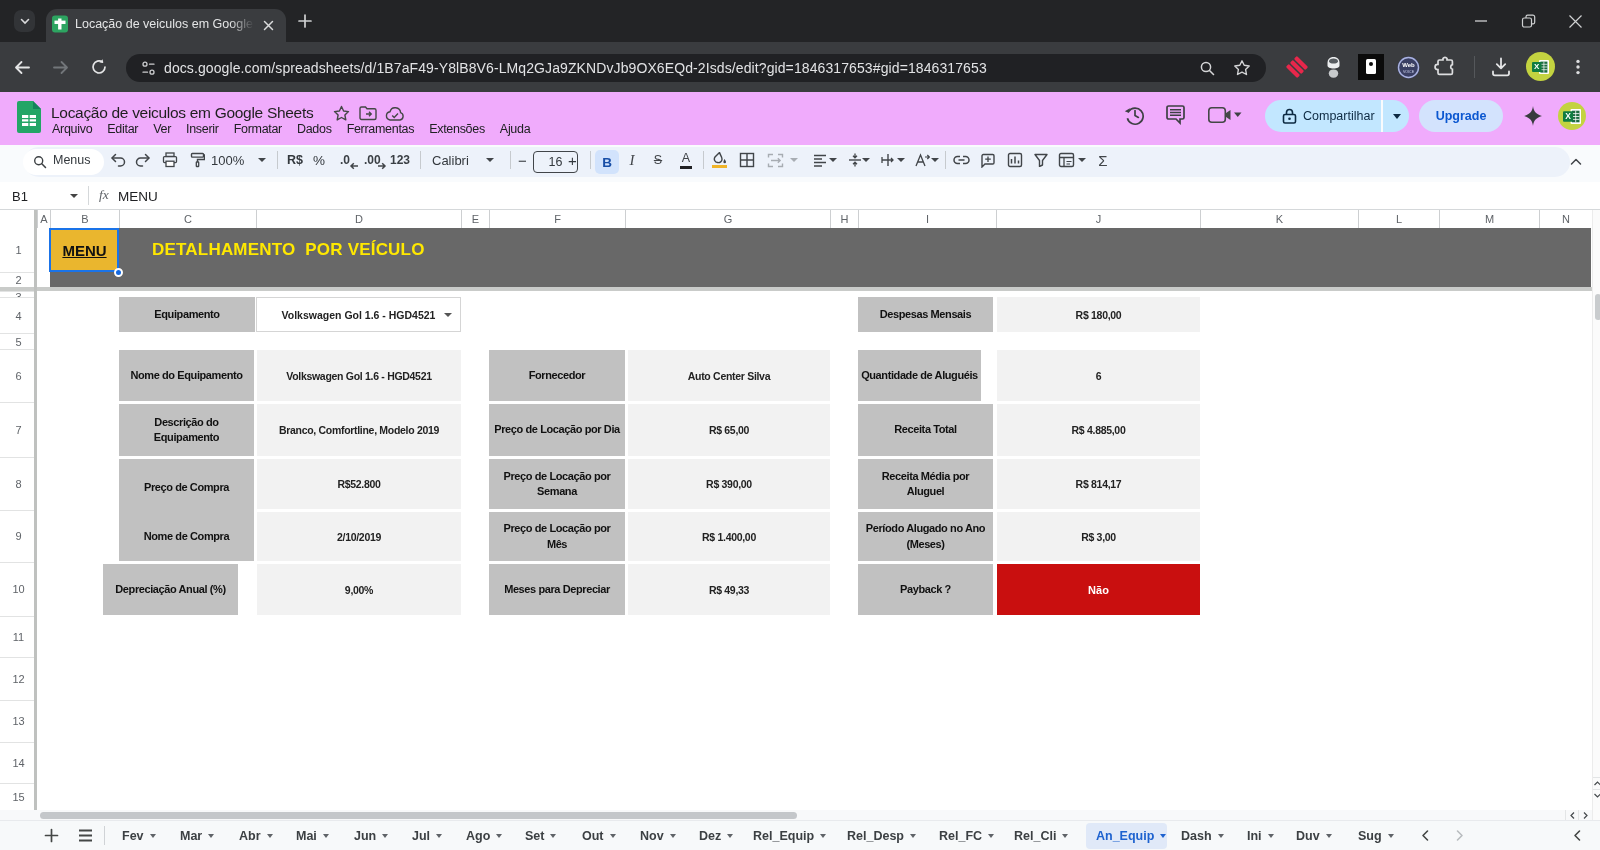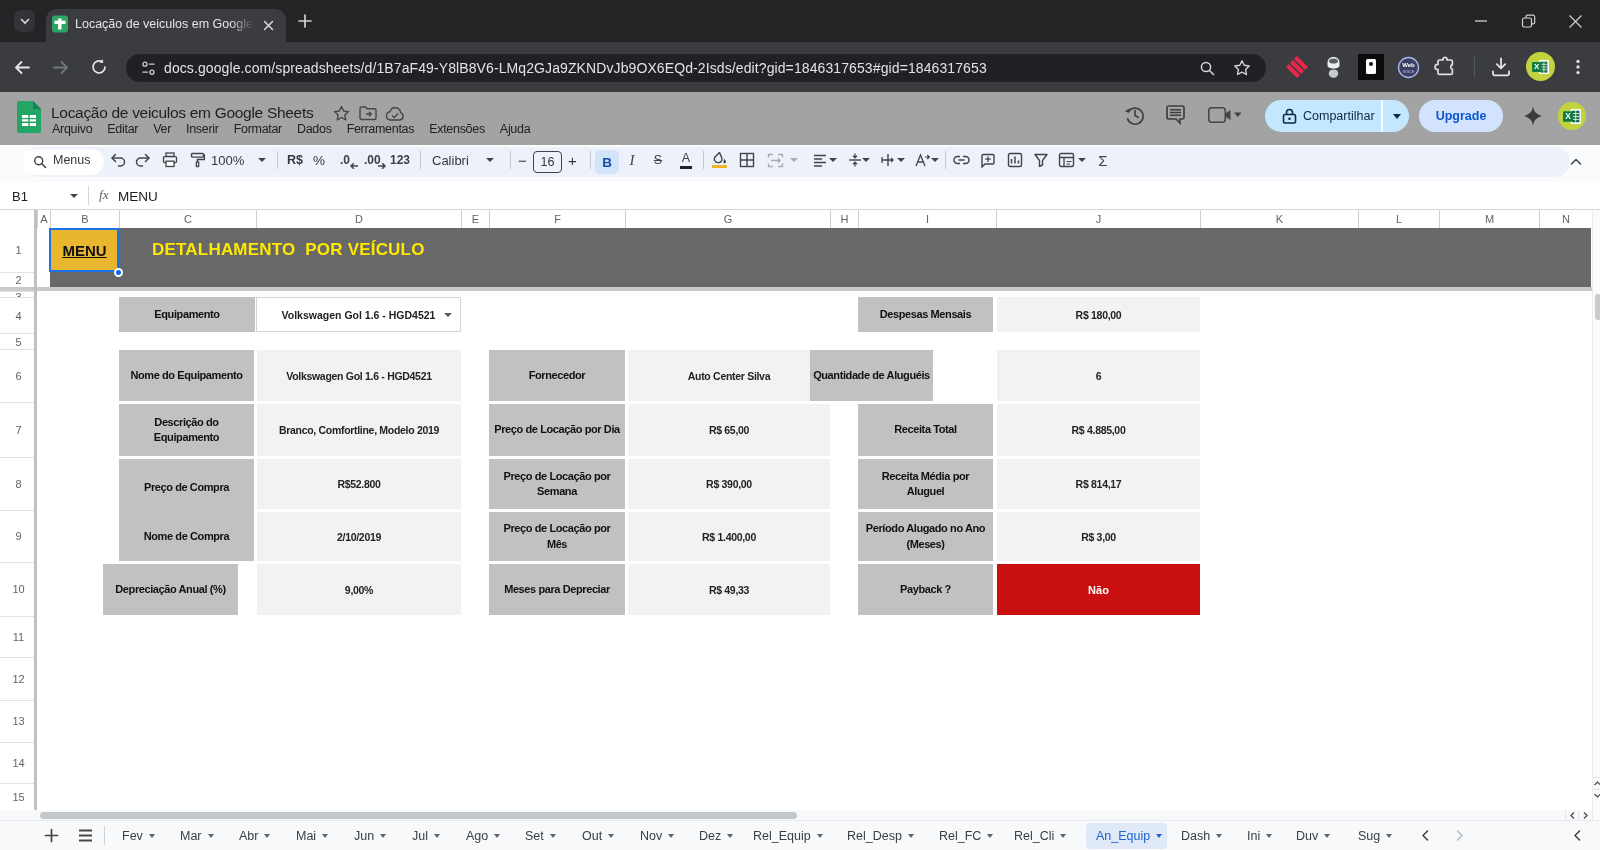--- a/index.html
+++ b/index.html
@@ -14,21 +14,21 @@
   #tab { position:absolute; left:46px; top:9px; width:240px; height:33px; background:#3a3c3f; border-radius:11px 11px 0 0; }
   #tabtitle { position:absolute; left:29px; top:8px; width:180px; height:17px; font-size:12.5px; color:#e4e5e6; white-space:nowrap; overflow:hidden; }
   #tabfade { position:absolute; right:28px; top:6px; width:28px; height:21px; background:linear-gradient(90deg, rgba(58,60,63,0), #3a3c3f 85%); }
   .winbtn { position:absolute; top:0; height:42px; width:46px; display:flex; align-items:center; justify-content:center; }
   #browserbar { position:absolute; left:0; top:42px; width:1600px; height:50px; background:#3a3c3f; }
   #omnibox { position:absolute; left:126px; top:12px; width:1140px; height:28px; background:#202124; border-radius:14px; }
   #urltext { position:absolute; left:38px; top:6px; font-size:14px; color:#e2e3e5; letter-spacing:0.1px; white-space:nowrap; }
   .cicon { position:absolute; top:0; display:flex; align-items:center; justify-content:center; width:28px; height:28px; }
 
   
-  #sheet-app { position:absolute; left:0; top:92px; width:1600px; height:758px; background:#a3a3a3; }
+  #sheet-app { position:absolute; left:0; top:92px; width:1600px; height:758px; background:#f0abfc; }
   #docicon { position:absolute; left:17px; top:9px; }
   #doctitle { position:absolute; left:51px; top:12px; font-size:15.5px; letter-spacing:-0.3px; color:#1f1f1f; }
   #menus { position:absolute; left:52px; top:30px; font-size:12.5px; letter-spacing:-0.3px; color:#202124; display:flex; }
   #menus span { margin-right:15px; }
   .hicon { position:absolute; top:14px; }
   #sharebtn { position:absolute; left:1265px; top:8px; width:144px; height:32px; border-radius:16px; background:#c2e7ff; }
   #upgradebtn { position:absolute; left:1419px; top:8px; width:84px; height:32px; border-radius:16px; background:#d3e3fd;
      display:flex; align-items:center; justify-content:center; font-size:12.5px; color:#0b57d0; font-weight:bold; }
   #avatar1 { position:absolute; left:1558px; top:10px; width:28px; height:28px; border-radius:50%; background:#c3d340; display:flex; align-items:center; justify-content:center; }
 
@@ -47,21 +47,21 @@
   .chd { position:absolute; top:0; height:18px; border-left:1px solid #cdcfd1; font-size:11px; color:#5f6368; display:flex; align-items:center; justify-content:center; }
   .rhd { position:absolute; left:0; width:37px; font-size:11px; color:#5f6368; display:flex; align-items:center; justify-content:center; border-top:1px solid #e2e3e3; background:#fff; }
   #grid { position:absolute; left:0; top:18px; width:1592px; height:582px; background:#fff; overflow:hidden; }
 
   .gcell { position:absolute; display:flex; align-items:center; justify-content:center; text-align:center; }
   .ghdr { background:#c1c1c1; font-weight:bold; font-size:11px; letter-spacing:-0.4px; color:#111; line-height:1.4; }
   .gval { background:#f2f2f2; font-weight:bold; font-size:10.5px; letter-spacing:-0.3px; color:#222; }
 
   #hscroll { position:absolute; left:0; top:718px; width:1592px; height:10px; background:#f8f9fa; }
   #tabbar { position:absolute; left:0; top:728px; width:1600px; height:30px; background:#f7f9fa; border-top:1px solid #e8eaed; }
-  .stab { position:absolute; top:0; height:29px; display:flex; align-items:center; font-size:12.5px; font-weight:normal; color:#3c4043; }
+  .stab { position:absolute; top:0; height:29px; display:flex; align-items:center; font-size:12.5px; font-weight:bold; color:#3c4043; }
   .scaret { width:0; height:0; border-left:3.5px solid transparent; border-right:3.5px solid transparent; border-top:4px solid #5f6368; margin-left:6px; }
   #vscroll { position:absolute; left:1592px; top:118px; width:8px; height:640px; background:#fbfbfb; border-left:1px solid #ececec; }
 </style>
 </head>
 <body>
 <div id="stage">
 
   <div id="titlebar">
     <div id="tabsearch">
         <svg width="12" height="12" viewBox="0 0 12 12">
@@ -319,21 +319,21 @@
             </svg></div>
         </div>
       <div class="tbi" style="left:390px;font-size:12px;font-weight:bold;color:#3a3f44">123</div>
       <div class="tbsep" style="left:420px"></div>
       <div class="tbi tbtxt" style="left:432px">Calibri</div>
       <div class="tbi" style="left:486px">
           <div class="caret"></div>
         </div>
       <div class="tbsep" style="left:510px"></div>
       <div class="tbi tbtxt" style="left:518px;font-size:15px">−</div>
-      <div style="position:absolute;left:533px;top:6px;width:29px;height:22px;border:1.5px solid #414549;border-radius:4px;display:flex;align-items:center;justify-content:center;font-size:12.5px;color:#33383d">16</div>
+      <div style="position:absolute;left:533px;top:6px;width:45px;height:22px;border:1.5px solid #414549;border-radius:4px;display:flex;align-items:center;justify-content:center;font-size:12.5px;color:#33383d">16</div>
       <div class="tbi tbtxt" style="left:568px;font-size:15px">+</div>
       <div class="tbsep" style="left:590px"></div>
       <div style="position:absolute;left:595px;top:5px;width:24px;height:24px;background:#d2e3fc;border-radius:5px;display:flex;align-items:center;justify-content:center;font-weight:bold;font-size:13.5px;color:#174ea6">B</div>
       <div class="tbi" style="left:622px;width:20px;font-style:italic;font-family:'Liberation Serif',serif;font-size:15px;color:#414549">I</div>
       <div class="tbi" style="left:647px;width:22px;font-size:12.5px;color:#414549">
           <span style="text-decoration:line-through">S</span>
         </div>
       <div class="tbi" style="left:675px;width:22px">
           <div style="font-size:12.5px;color:#414549;border-bottom:3px solid #202124;padding:0 2px 0.5px">A</div>
         </div>
@@ -516,21 +516,21 @@
         <div class="gcell gval" style="left:628px;top:176px;width:202px;height:52px">R$ 65,00</div>
         <div class="gcell ghdr" style="left:489px;top:231px;width:136px;height:50px">Preço de Locação por<br>Semana</div>
         <div class="gcell gval" style="left:628px;top:231px;width:202px;height:50px">R$ 390,00</div>
         <div class="gcell ghdr" style="left:489px;top:284px;width:136px;height:49px">Preço de Locação por<br>Mês</div>
         <div class="gcell gval" style="left:628px;top:284px;width:202px;height:49px">R$ 1.400,00</div>
         <div class="gcell ghdr" style="left:489px;top:336px;width:136px;height:51px">Meses para Depreciar</div>
         <div class="gcell gval" style="left:628px;top:336px;width:202px;height:51px">R$ 49,33</div>
 
         <div class="gcell ghdr" style="left:858px;top:69px;width:135px;height:35px">Despesas Mensais</div>
         <div class="gcell gval" style="left:997px;top:69px;width:203px;height:35px">R$ 180,00</div>
-        <div class="gcell ghdr" style="left:810px;top:122px;width:123px;height:51px">Quantidade de Aluguéis</div>
+        <div class="gcell ghdr" style="left:858px;top:122px;width:123px;height:51px">Quantidade de Aluguéis</div>
         <div class="gcell gval" style="left:997px;top:122px;width:203px;height:51px">6</div>
         <div class="gcell ghdr" style="left:858px;top:176px;width:135px;height:52px">Receita Total</div>
         <div class="gcell gval" style="left:997px;top:176px;width:203px;height:52px">R$ 4.885,00</div>
         <div class="gcell ghdr" style="left:858px;top:231px;width:135px;height:50px">Receita Média por<br>Aluguel</div>
         <div class="gcell gval" style="left:997px;top:231px;width:203px;height:50px">R$ 814,17</div>
         <div class="gcell ghdr" style="left:858px;top:284px;width:135px;height:49px">Período Alugado no Ano<br>(Meses)</div>
         <div class="gcell gval" style="left:997px;top:284px;width:203px;height:49px">R$ 3,00</div>
         <div class="gcell ghdr" style="left:858px;top:336px;width:135px;height:51px">Payback ?</div>
         <div class="gcell" style="left:997px;top:336px;width:203px;height:51px;background:#c90f0f;color:#fff;font-weight:bold;font-size:11px">Não</div>
 

